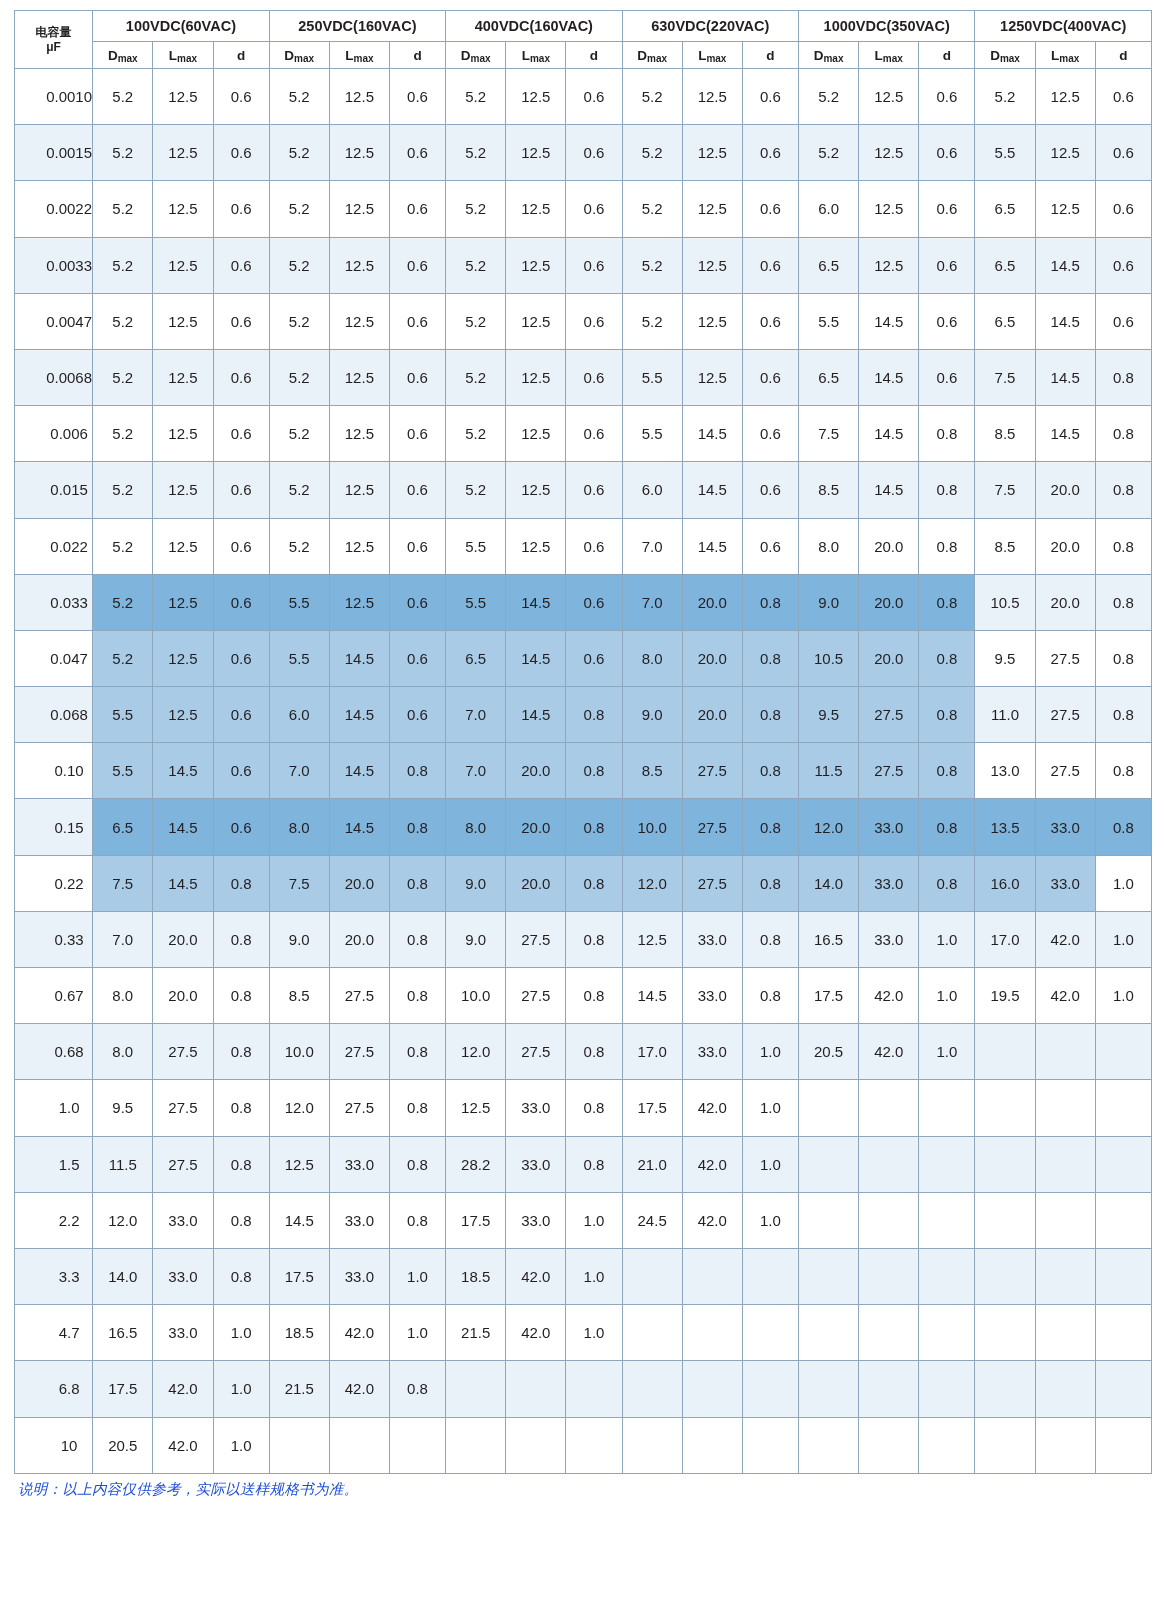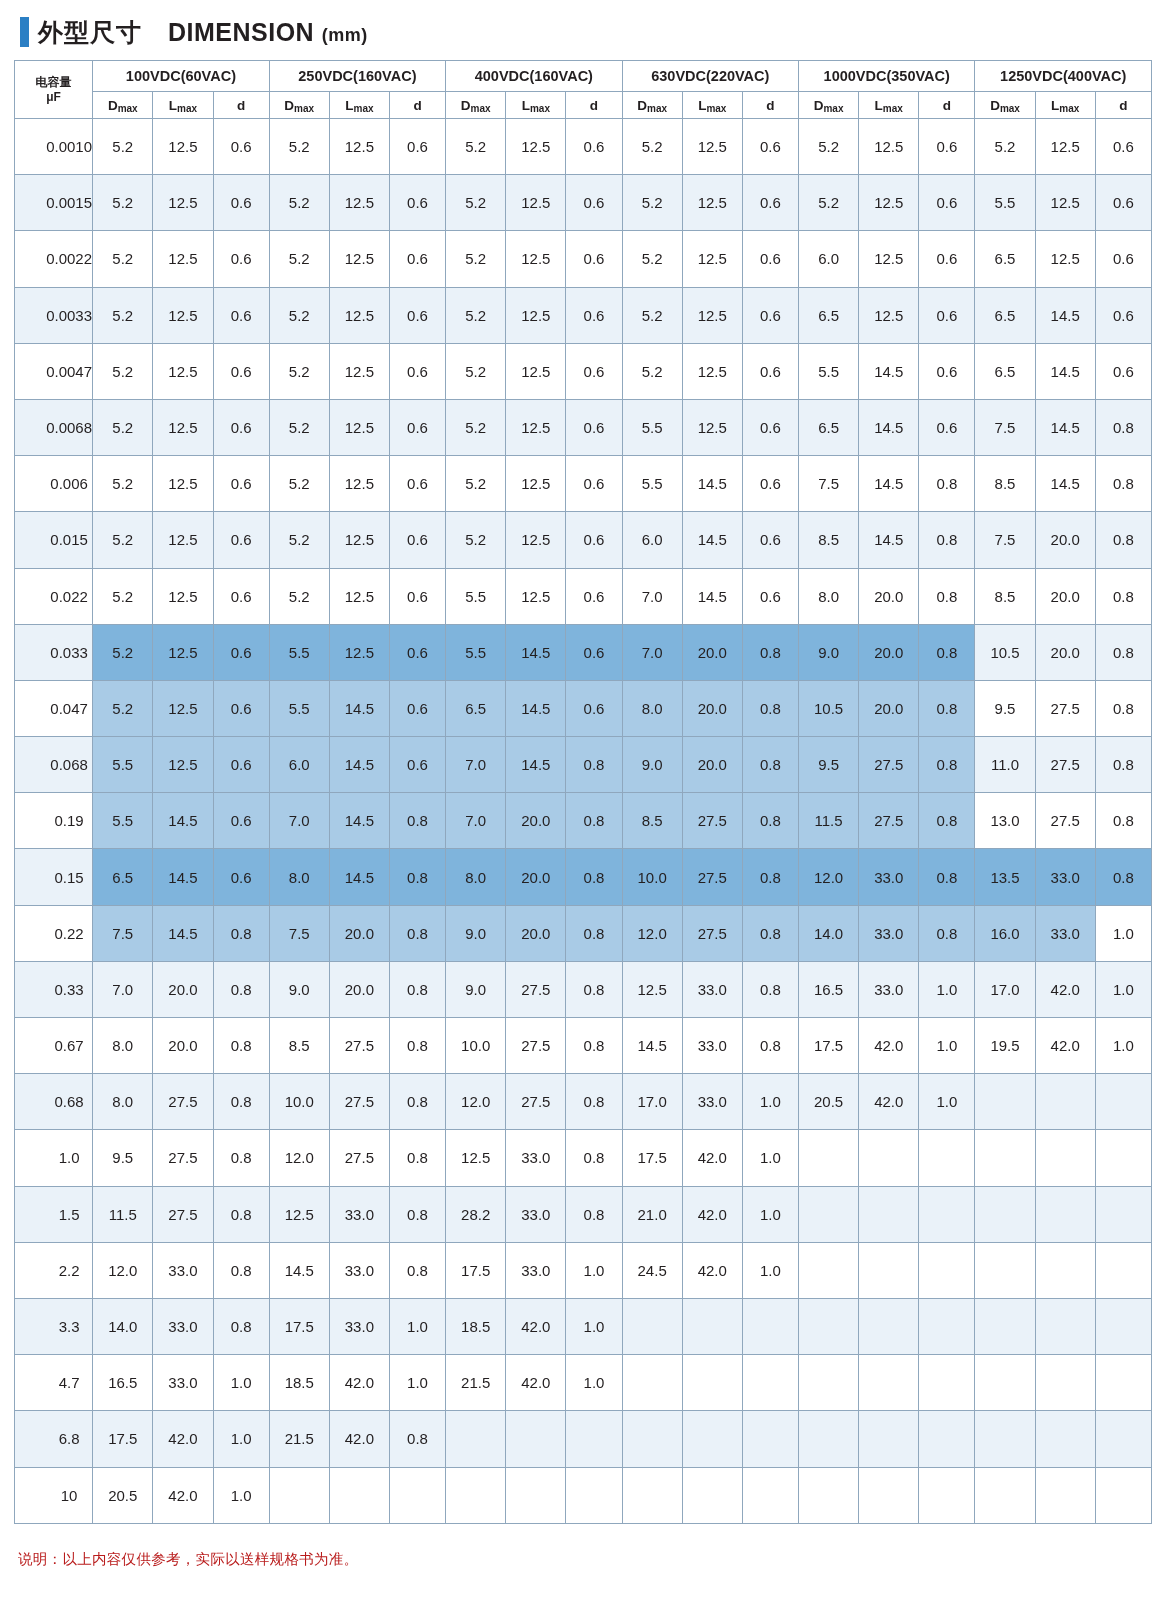--- a/index.html
+++ b/index.html
@@ -126,40 +126,33 @@
   }
 
   
   col.c-cap { width: 78px; }
   col.c-d   { width: 60px; }
   col.c-l   { width: 60px; }
   col.c-dd  { width: 56px; }
 
   
   .note {
-    margin-top: 26px;
+    margin-top: 6px;
     font-size: 14.5px;
-    color: #b91c1c;
+    color: #1d4ed8;
     padding-left: 4px;
     letter-spacing: 0.3px;
+    font-style: italic;
   }
 </style>
 </head>
 <body>
 
 <div class="page">
 
-  <div class="header">
-    <div class="hdr-bar"></div>
-    <div class="hdr-cn">外型尺寸</div>
-    <div class="hdr-en">
-      <span>DIMENSION</span>
-      <span class="unit">(mm)</span>
-    </div>
-  </div>
 
   <table class="dim">
     <colgroup>
       <col class="c-cap">
       <col class="c-d">
         <col class="c-l">
         <col class="c-dd">
       <col class="c-d">
         <col class="c-l">
         <col class="c-dd">
@@ -457,21 +450,21 @@
           <td class="hl">20.0</td>
           <td class="hl">0.8</td>
           <td class="hl">9.5</td>
           <td class="hl">27.5</td>
           <td class="hl">0.8</td>
           <td>11.0</td>
           <td>27.5</td>
           <td>0.8</td>
         </tr>
         <tr>
-          <td class="first">0.19</td>
+          <td class="first">0.10</td>
           <td class="hl">5.5</td>
           <td class="hl">14.5</td>
           <td class="hl">0.6</td>
           <td class="hl">7.0</td>
           <td class="hl">14.5</td>
           <td class="hl">0.8</td>
           <td class="hl">7.0</td>
           <td class="hl">20.0</td>
           <td class="hl">0.8</td>
           <td class="hl">8.5</td>

